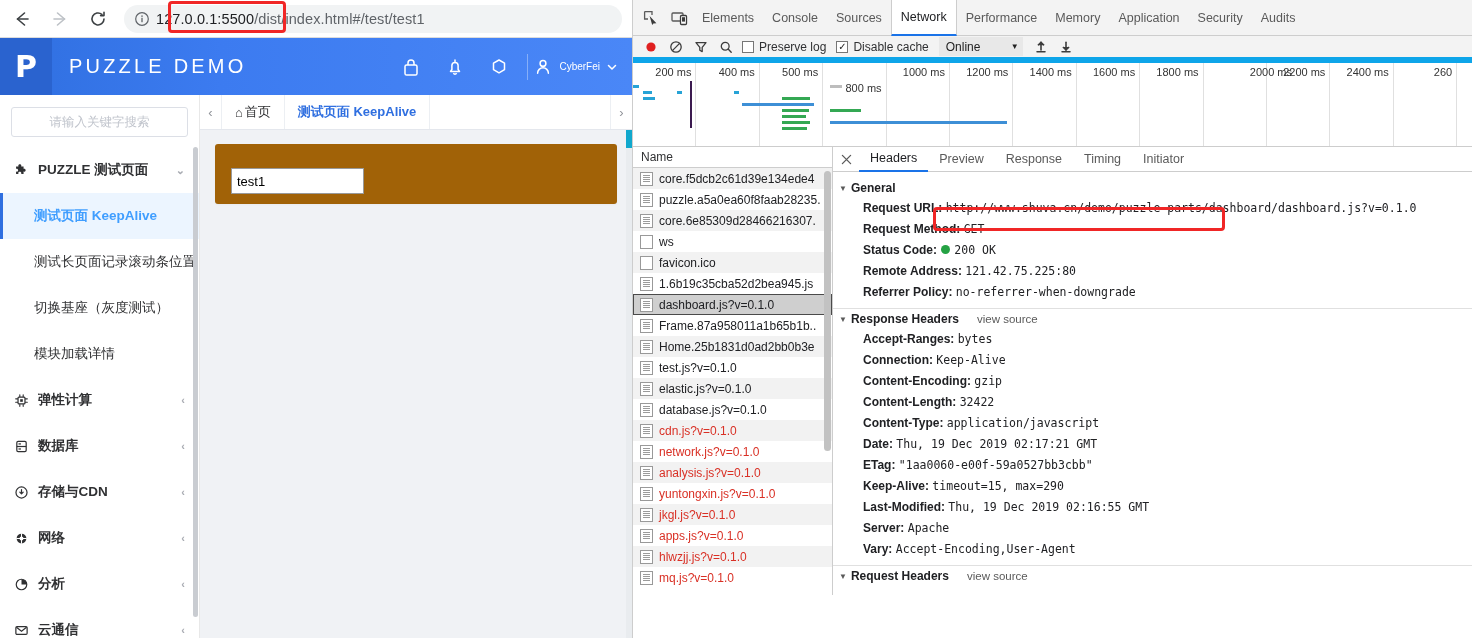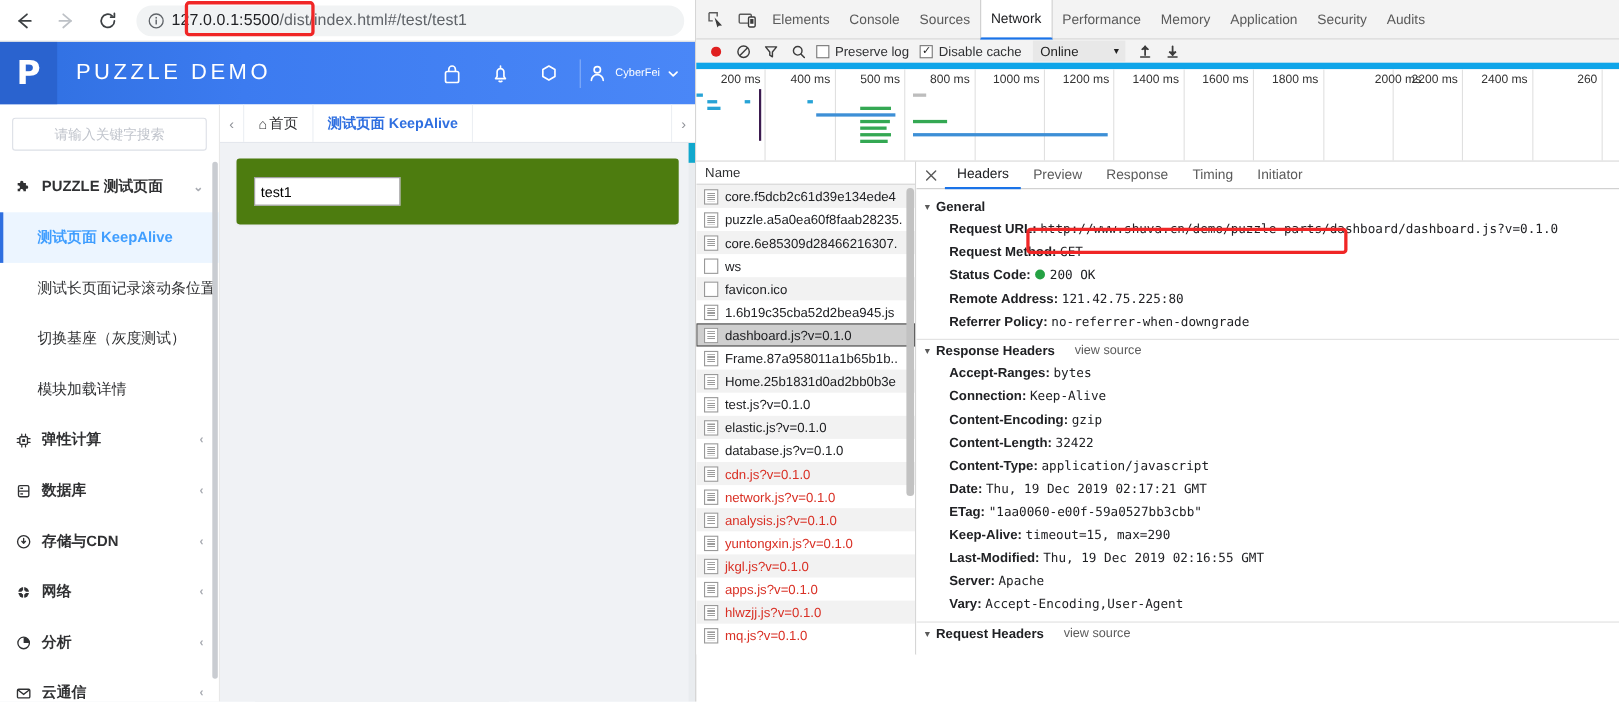--- a/index.html
+++ b/index.html
@@ -114,22 +114,22 @@
   .tab-arrow.right { border-right: none; border-left: 1px solid #eceff3; margin-left: auto; }
   .tab {
     height: 34px; display: flex; align-items: center; padding: 0 13px;
     font-size: 13px; color: #303133; border-right: 1px solid #eceff3;
     white-space: nowrap;
   }
   .tab.active { color: #2f6fe0; font-weight: bold; }
   .home-glyph { margin-right: 2px; font-size: 13px; }
   .panel-wrap { padding: 14px 15px; }
   .panel {
-    background: #4d7c0f; border-radius: 3px; height: 60px;
-    display: flex; align-items: center; padding: 10px 16px;
+    background: #a16207; border-radius: 3px; height: 60px;
+    display: flex; align-items: flex-end; padding: 10px 16px;
     box-shadow: 0 1px 2px rgba(0,0,0,.03);
   }
   .test-input {
     width: 133px; height: 26px; border: 1px solid #999; background: #fff;
     font-size: 13px; color: #000; padding: 0 5px; line-height: 24px;
     font-family: "Liberation Sans", sans-serif;
   }
   .page-scroll {
     position: absolute; right: 0; top: 35px; width: 6px; height: 18px;
     background: #11a8cd;
@@ -561,21 +561,21 @@
 
     <div class="overview">
       <div class="ov-ruler" id="ov-ruler">
           <div class="ov-tick" style="left: 0px; width: 63.3962px;"></div>
           <div class="ov-label" style="left: 63.3962px;">200 ms</div>
           <div class="ov-tick" style="left: 0px; width: 126.792px;"></div>
           <div class="ov-label" style="left: 126.792px;">400 ms</div>
           <div class="ov-tick" style="left: 0px; width: 190.189px;"></div>
           <div class="ov-label" style="left: 190.189px;">500 ms</div>
           <div class="ov-tick" style="left: 0px; width: 253.585px;"></div>
-          <div class="ov-label" style="left: 253.585px;">800 ms</div>
+          <div class="ov-label" style="left: 253.585px; margin-top: 16px;">800 ms</div>
           <div class="ov-tick" style="left: 0px; width: 316.981px;"></div>
           <div class="ov-label" style="left: 316.981px;">1000 ms</div>
           <div class="ov-tick" style="left: 0px; width: 380.377px;"></div>
           <div class="ov-label" style="left: 380.377px;">1200 ms</div>
           <div class="ov-tick" style="left: 0px; width: 443.774px;"></div>
           <div class="ov-label" style="left: 443.774px;">1400 ms</div>
           <div class="ov-tick" style="left: 0px; width: 507.17px;"></div>
           <div class="ov-label" style="left: 507.17px;">1600 ms</div>
           <div class="ov-tick" style="left: 0px; width: 570.566px;"></div>
           <div class="ov-label" style="left: 570.566px;">1800 ms</div>

